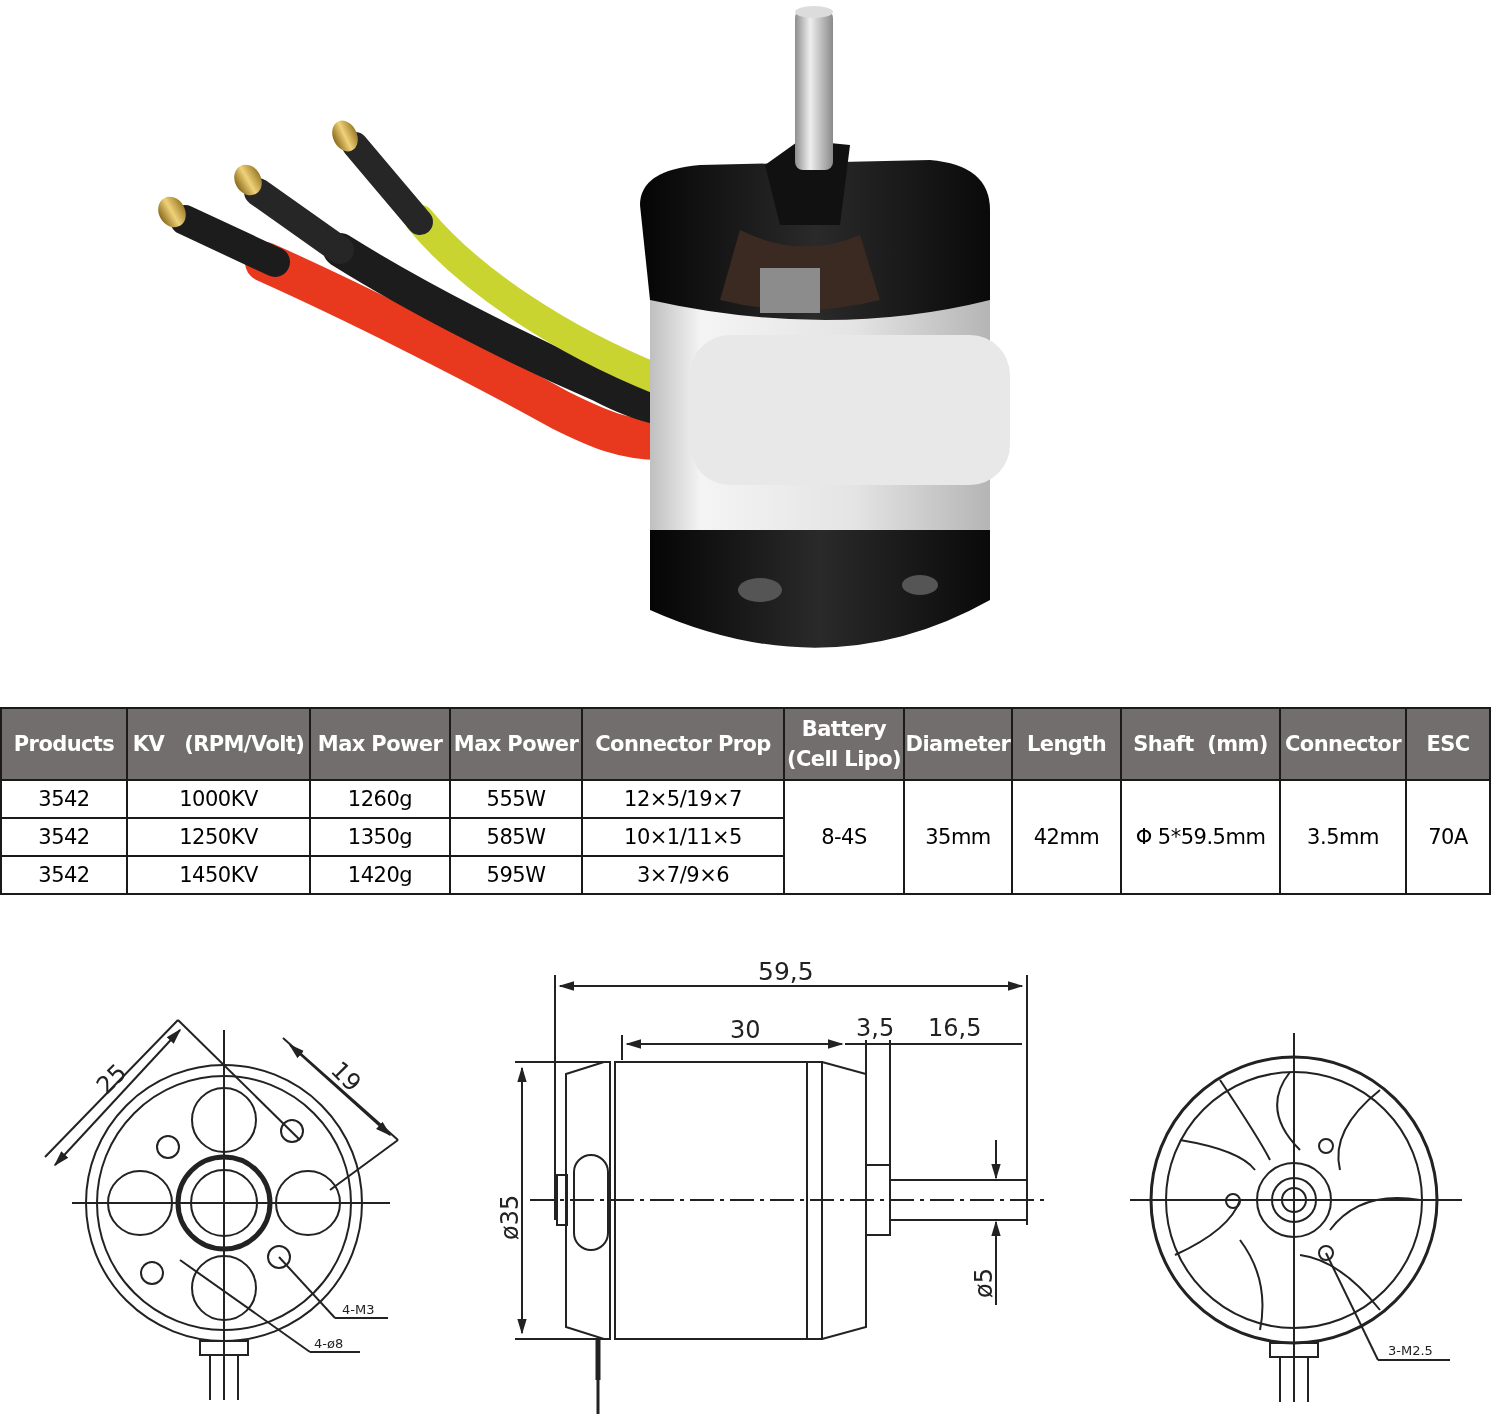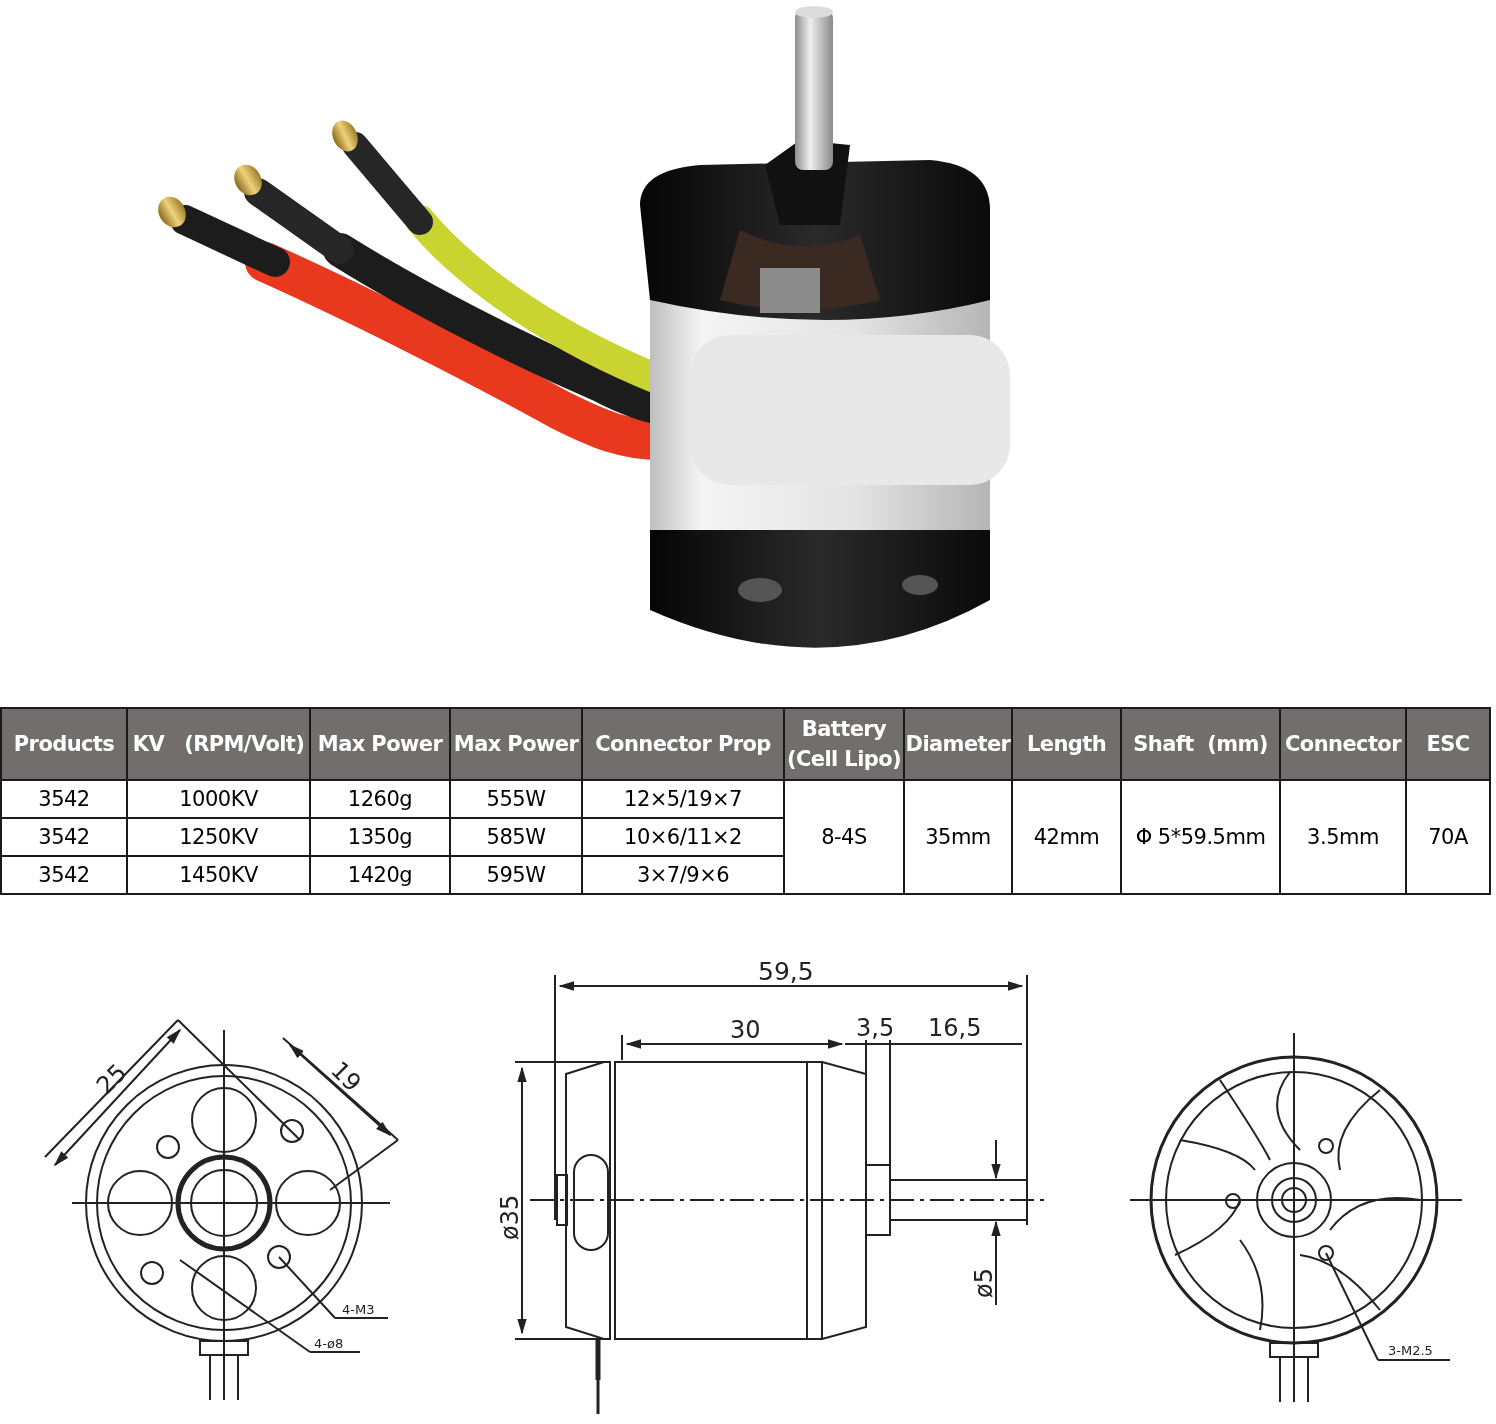--- a/index.html
+++ b/index.html
@@ -110,21 +110,21 @@
       <td rowspan="3">42mm</td>
       <td rowspan="3">Φ 5*59.5mm</td>
       <td rowspan="3">3.5mm</td>
       <td rowspan="3">70A</td>
     </tr>
     <tr>
       <td>3542</td>
       <td>1250KV</td>
       <td>1350g</td>
       <td>585W</td>
-      <td>10×6/11×2</td>
+      <td>10×1/11×5</td>
     </tr>
     <tr>
       <td>3542</td>
       <td>1450KV</td>
       <td>1420g</td>
       <td>595W</td>
       <td>3×7/9×6</td>
     </tr>
   </tbody>
 </table>

